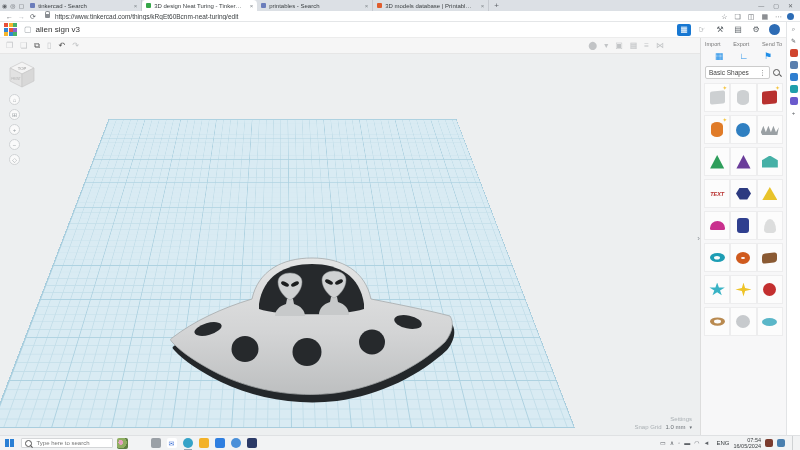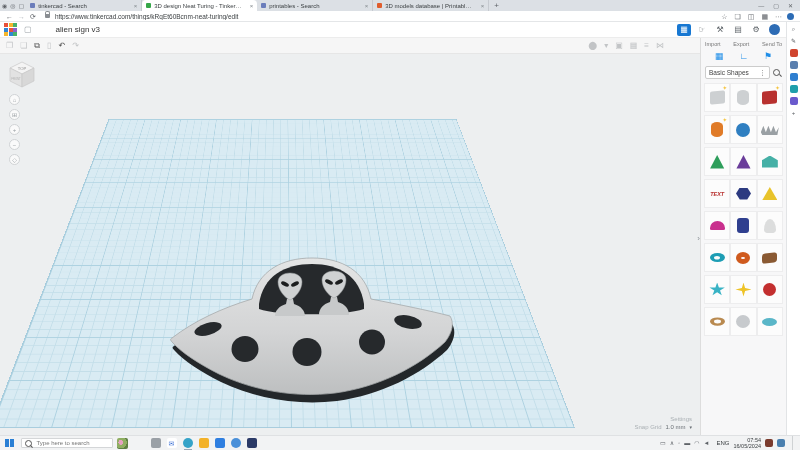--- a/index.html
+++ b/index.html
@@ -25,21 +25,21 @@
   .i-lock::before{content:"";position:absolute;top:-3px;left:0.5px;width:2.5px;height:3px;border:1px solid #8a8e92;border-bottom:none;border-radius:2px 2px 0 0;}
   .url{font-size:6.5px;color:#3c4043;white-space:nowrap;overflow:hidden;flex:1;}
   .addricons{display:flex;align-items:center;gap:7px;}
   .addricons span{font-size:7px;color:#5f6368;line-height:1;}
   .br-avatar{width:7px;height:7px;border-radius:50%;flex:none;}
   
   #tc-header{position:absolute;left:0;top:22px;width:786px;height:16px;background:#fff;border-bottom:1px solid #ececec;display:flex;align-items:center;padding:0 4px;box-sizing:border-box;gap:4px;}
   .logo{display:grid;grid-template-columns:repeat(3,4px);grid-template-rows:repeat(3,4px);gap:0.5px;}
   .logo span{width:4px;height:4px;}
   .docicon{font-size:8px;color:#9aa0a6;line-height:1;margin-left:3px;}
-  .design-name{font-size:8px;color:#333;margin-left:20px;}
+  .design-name{font-size:8px;color:#333;margin-left:0;}
   .hright{margin-left:auto;display:flex;align-items:center;gap:4px;padding-right:2px;}
   .hicon{width:14px;height:12px;display:flex;align-items:center;justify-content:center;font-size:8px;color:#5b6166;border-radius:2px;}
   .hicon.active{background:#1878d2;color:#fff;}
   .tc-avatar{width:11px;height:11px;border-radius:50%;}
   
   #tc-toolbar{position:absolute;left:0;top:38px;width:700px;height:16px;background:#f6f6f6;border-bottom:1px solid #e6e6e6;display:flex;align-items:center;padding:0 6px;box-sizing:border-box;}
   .tgroup{display:flex;align-items:center;gap:7px;}
   .tgroup.right{margin-left:auto;padding-right:30px;}
   .ticon{font-size:8px;color:#555;line-height:1;}
   .ticon.disabled{color:#c2c4c6;}

